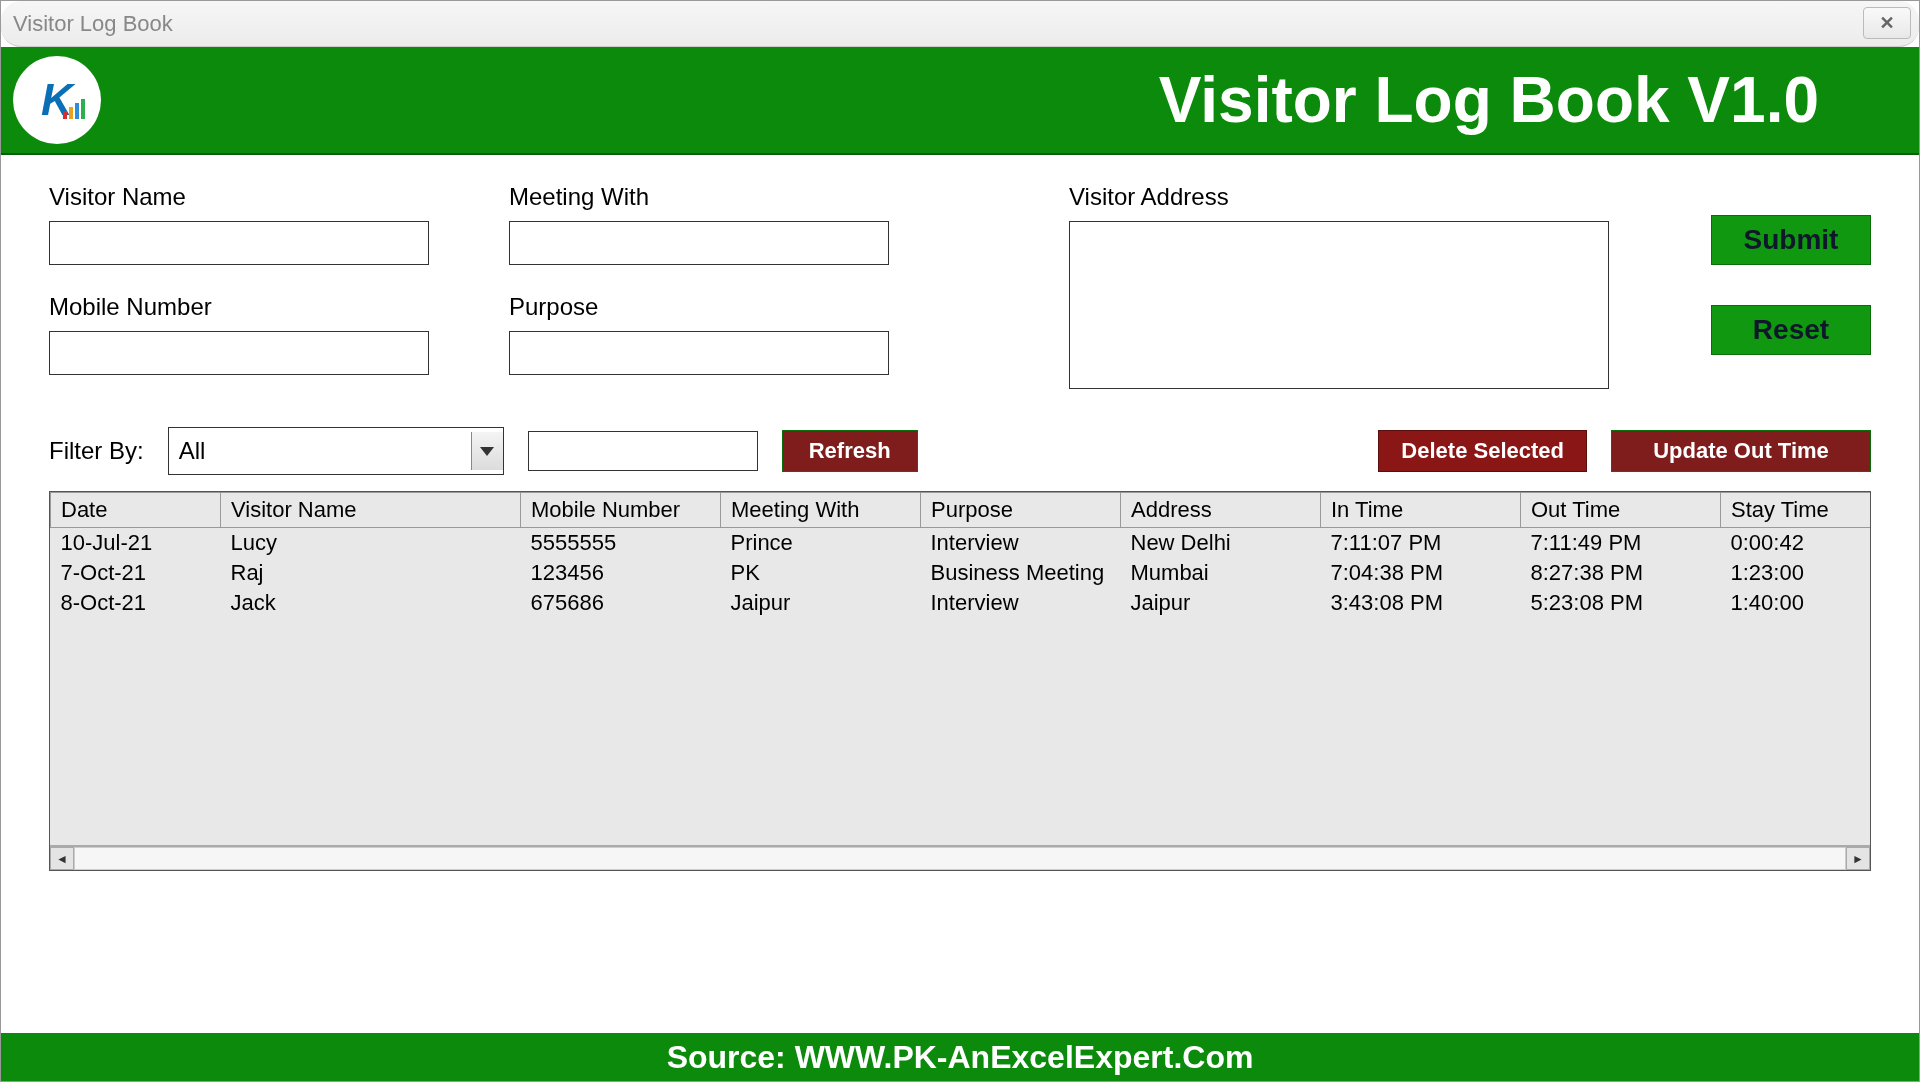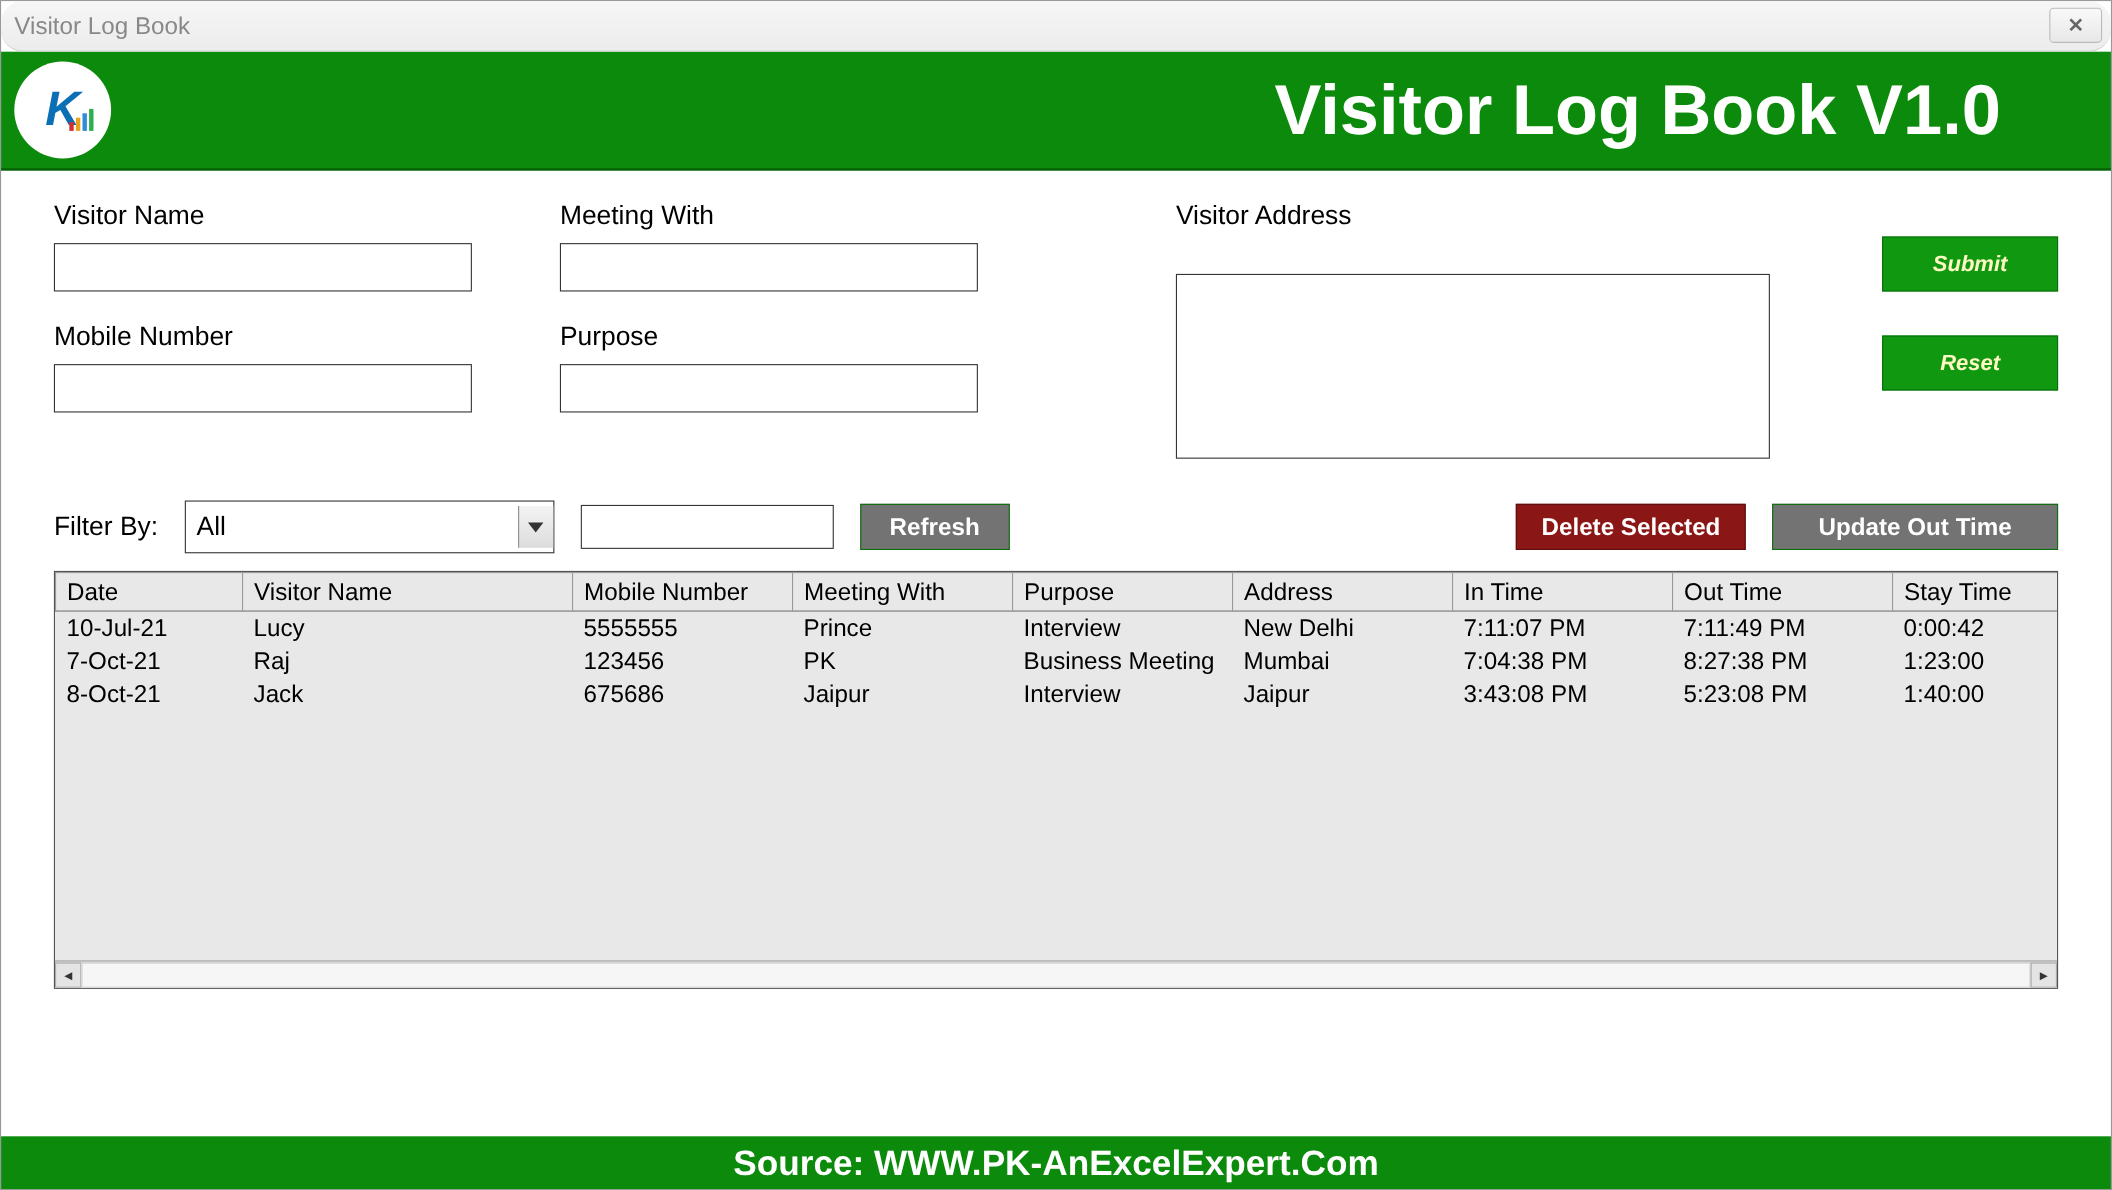--- a/index.html
+++ b/index.html
@@ -96,21 +96,21 @@
   }
   .form-area {
     padding: 28px 48px 10px 48px;
     display: flex;
     gap: 0;
     position: relative;
   }
   .form-col { display: flex; flex-direction: column; }
   .col-left  { width: 460px; }
   .col-mid   { width: 560px; }
-  .col-addr  { width: 560px; gap: 28px; }
+  .col-addr  { width: 560px; }
   .col-btns  { flex:1; display:flex; flex-direction:column; align-items:flex-end; gap:40px; padding-top: 32px;}
   .form-label {
     font-size: 24px;
     color: #000;
     margin-bottom: 10px;
   }
   .text-input {
     width: 380px;
     height: 44px;
     border: 1px solid #333;
@@ -125,26 +125,25 @@
     background: #fff;
     font-size: 20px;
     padding: 4px 6px;
     resize: none;
   }
   .row-gap { height: 28px; }
   .green-btn {
     width: 160px;
     height: 50px;
     background: #109910;
-    color: #fef9c3;
-    font-size: 20px;
+    color: #0f172a;
+    font-size: 28px;
     font-weight: bold;
     border: 1px solid #0a6f0a;
     cursor: pointer;
-    font-style: italic;
   }
   .toolbar {
     display: flex;
     align-items: center;
     padding: 28px 48px 10px 48px;
     gap: 24px;
   }
   .filter-label { font-size: 24px; }
   .combo {
     width: 336px;
@@ -179,21 +178,21 @@
     border: 1px solid #333;
     font-size: 20px;
     padding: 0 6px;
   }
   .tbtn {
     height: 42px;
     color:#fff;
     font-weight:bold;
     font-size:22px;
     border:1px solid #0a6f0a;
-    background:#737373;
+    background:#7f1d1d;
     cursor:pointer;
     padding: 0 26px;
   }
   .tbtn-red {
     background:#8b1616;
     border:1px solid #5a0e0e;
     padding: 0 22px;
     margin-left:auto;
   }
   .grid-wrap {

